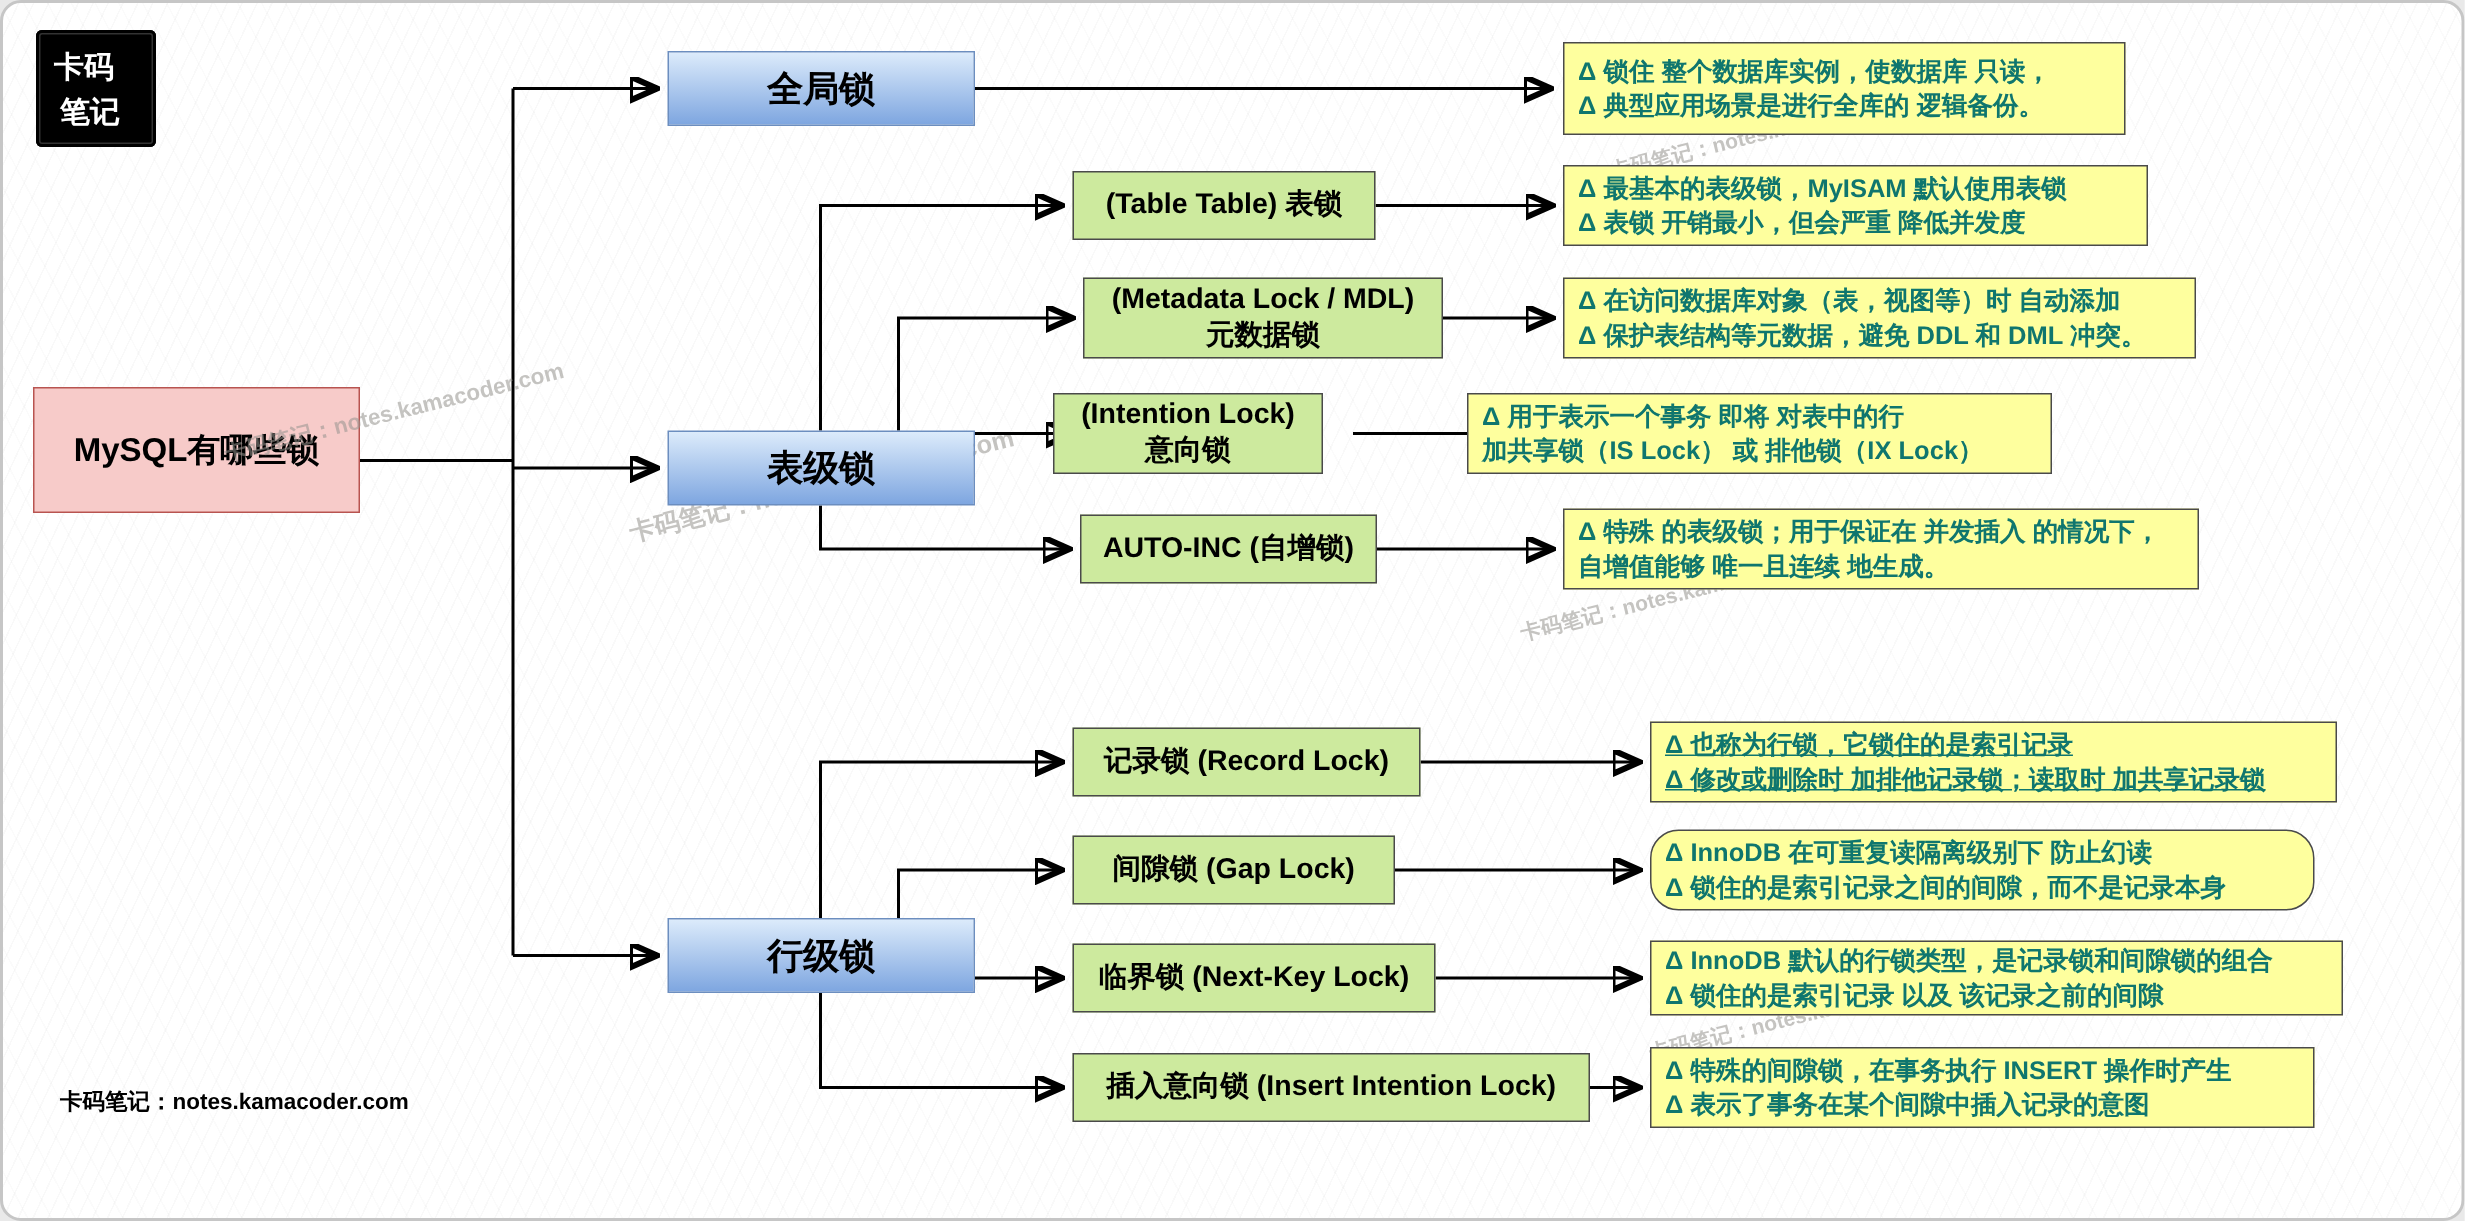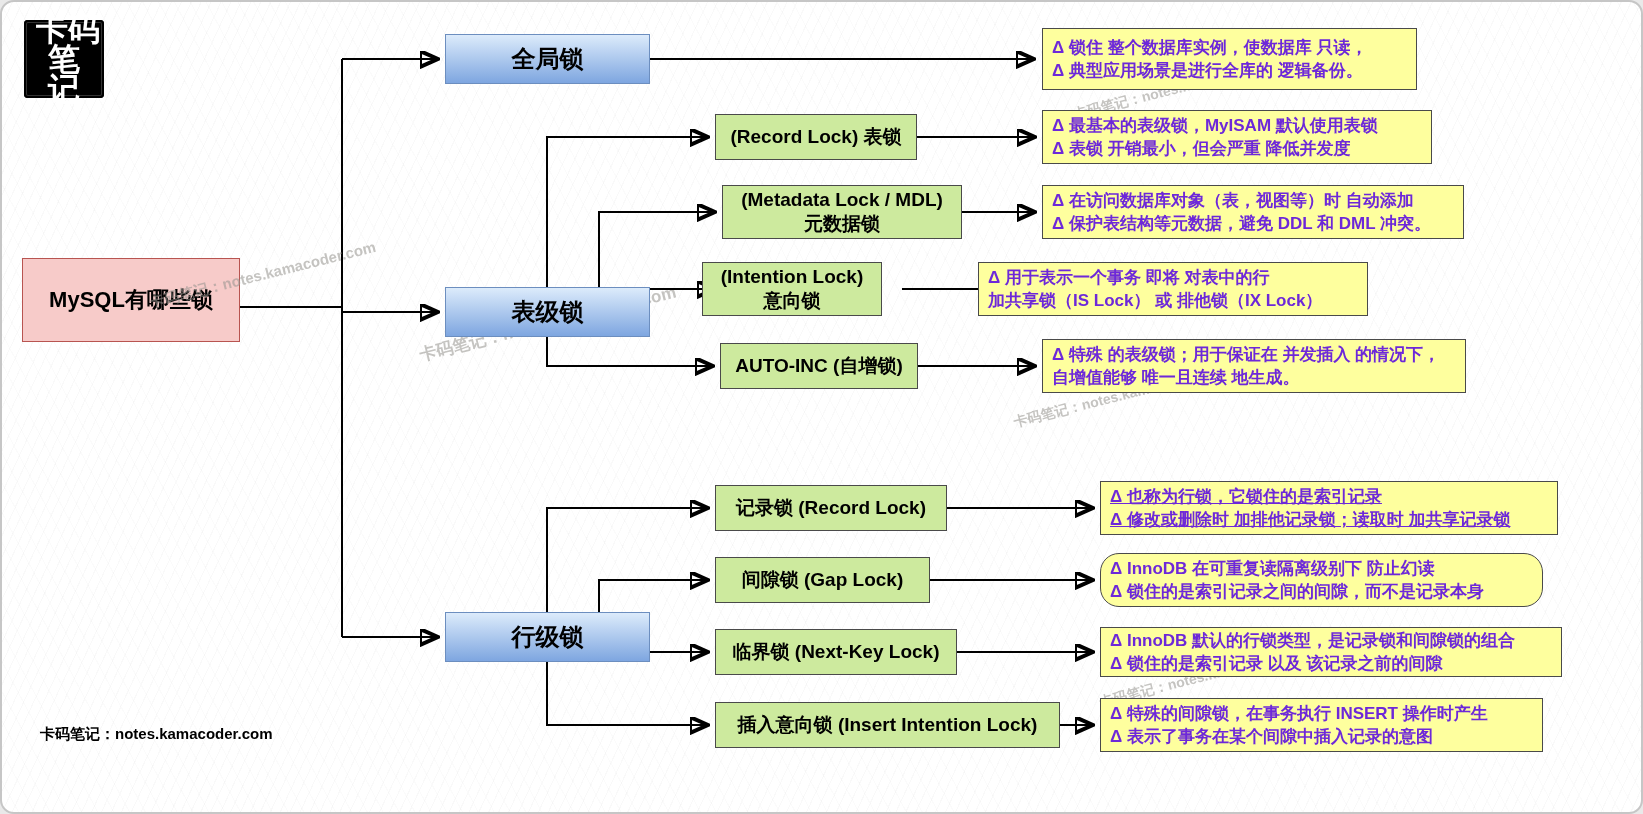--- a/index.html
+++ b/index.html
@@ -15,36 +15,36 @@
       repeating-linear-gradient(62deg, rgba(0,0,0,0.014) 0 1px, transparent 1px 14px);
   }
   .node {
     position:absolute; display:flex; align-items:center; justify-content:center;
     text-align:center; font-weight:bold; color:#000; z-index:3; white-space:pre-line;
   }
   .root-node   { background:#f7cbc9; border:1px solid #b85450; font-size:22px; }
   .branch-node { background:linear-gradient(#dcebfb,#7ea6e0); border:1px solid #6c8ebf; font-size:24px; }
   .leaf-node   { background:#cdea9e; border:1px solid #4a4a4a; font-size:19px; line-height:1.25; }
   .note-box {
-    position:absolute; background:#feff9e; border:1px solid #4a4a4a; color:#6d28d9;
+    position:absolute; background:#feff9e; border:1px solid #4a4a4a; color:#0f766e;
     font-weight:bold; font-size:17px; line-height:23px; white-space:pre-line;
     padding:3px 9px; display:flex; flex-direction:column; justify-content:center; z-index:3;
   }
   #connector-svg { position:absolute; left:0; top:0; z-index:2; }
   #connector-svg path { stroke:#000; stroke-width:2; fill:none; }
   .wm {
     position:absolute; color:#96948f; opacity:0.55; font-weight:bold;
     transform:rotate(-14deg); transform-origin:left center; z-index:1; white-space:nowrap;
   }
   .wm-over { z-index:4; }
   #logo {
     position:absolute; left:22px; top:18px; width:80px; height:78px;
     background:#000; color:#fff; border-radius:4px; z-index:5;
     display:flex; flex-direction:column; justify-content:center;
-    font-family:"DejaVu Serif","Liberation Serif",serif; font-weight:bold; font-size:32px;
+    font-family:"DejaVu Serif","Liberation Serif",serif; font-weight:bold; font-size:20px;
     line-height:30px; box-shadow:inset 0 0 0 2px #000, inset 0 0 0 3px #333;
   }
   #logo .l1 { text-align:left; padding-left:12px; }
   #logo .l2 { text-align:right; padding-right:24px; }
   #footer {
     position:absolute; left:38px; top:723px; font-size:15px; font-weight:bold;
     color:#000; z-index:3;
   }
 </style>
 </head>
@@ -98,21 +98,21 @@
     <div class="l1">卡码</div>
     <div class="l2">笔记</div>
   </div>
 
   <div class="node root-node" style="left:20px; top:256px; width:218px; height:84px;text-align:center;">MySQL有哪些锁</div>
 
   <div class="node branch-node" style="left:443px; top:32px; width:205px; height:50px;">全局锁</div>
   <div class="node branch-node" style="left:443px; top:285px; width:205px; height:50px;">表级锁</div>
   <div class="node branch-node" style="left:443px; top:610px; width:205px; height:50px;">行级锁</div>
 
-  <div class="node leaf-node" style="left:713px; top:112px; width:202px; height:46px;">(Record Lock) 表锁</div>
+  <div class="node leaf-node" style="left:713px; top:112px; width:202px; height:46px;">(Table Table) 表锁</div>
   <div class="node leaf-node" style="left:720px; top:183px; width:240px; height:54px;">(Metadata Lock / MDL)
 元数据锁</div>
   <div class="node leaf-node" style="left:700px; top:260px; width:180px; height:54px;">(Intention Lock)
 意向锁</div>
   <div class="node leaf-node" style="left:718px; top:341px; width:198px; height:46px;">AUTO-INC (自增锁)</div>
 
   <div class="node leaf-node" style="left:713px; top:483px; width:232px; height:46px;">记录锁 (Record Lock)</div>
   <div class="node leaf-node" style="left:713px; top:555px; width:215px; height:46px;">间隙锁 (Gap Lock)</div>
   <div class="node leaf-node" style="left:713px; top:627px; width:242px; height:46px;">临界锁 (Next-Key Lock)</div>
   <div class="node leaf-node" style="left:713px; top:700px; width:345px; height:46px;">插入意向锁 (Insert Intention Lock)</div>

